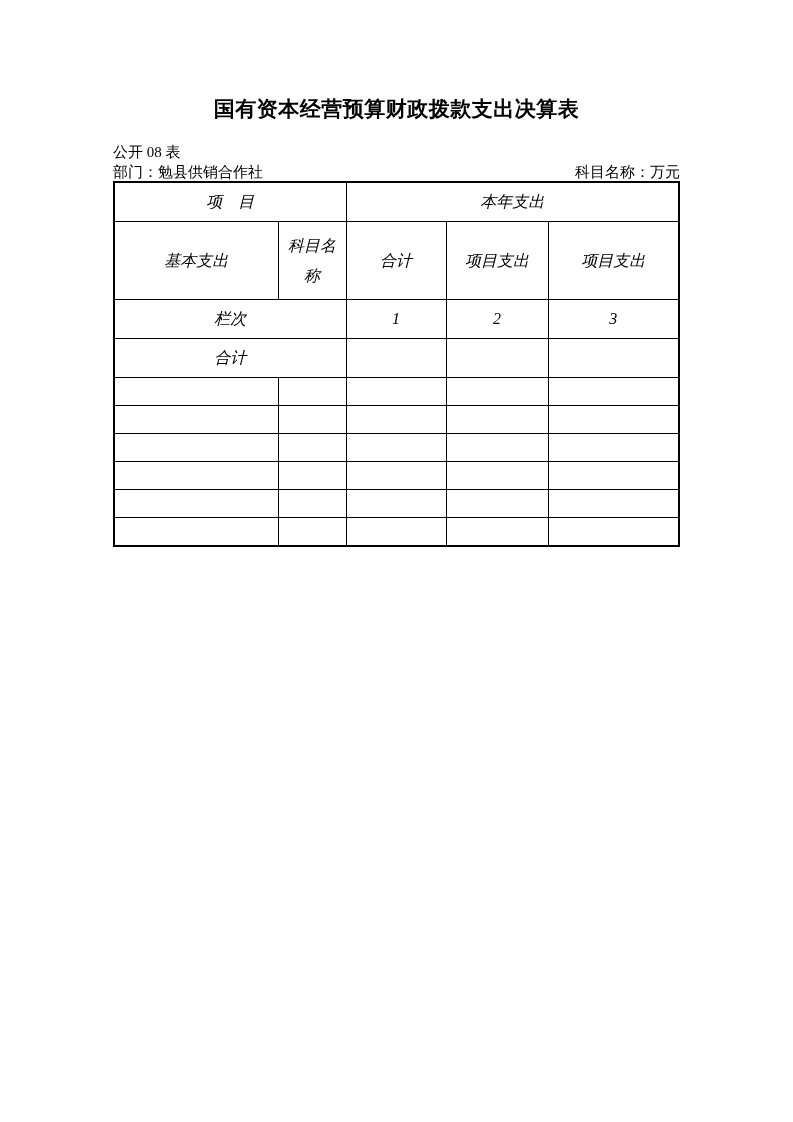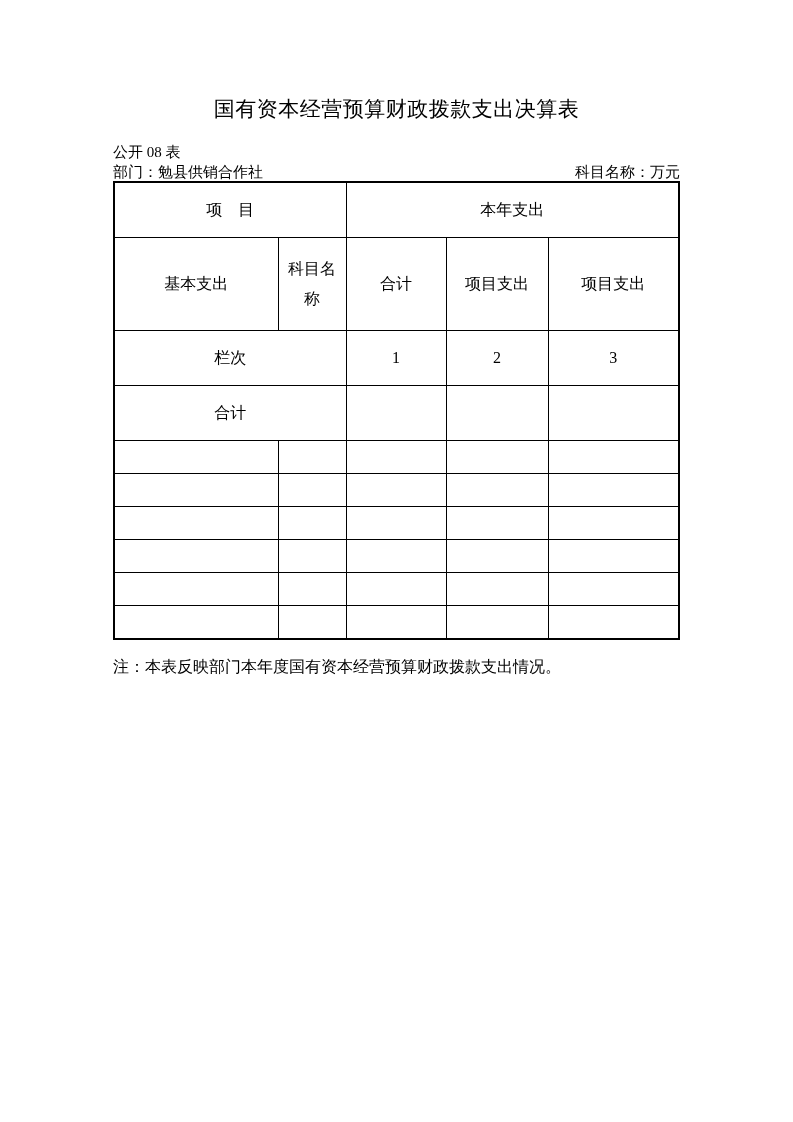--- a/index.html
+++ b/index.html
@@ -17,21 +17,21 @@
     overflow: hidden;
   }
   .sheet {
     width: 567px;
     margin: 0 auto;
     padding-top: 96px;
   }
   .doc-title {
     text-align: center;
     font-size: 21px;
-    font-weight: normal;
+    font-weight: bold;
     line-height: 26px;
     letter-spacing: 0.5px;
     margin: 0;
   }
   .form-code-line {
     font-size: 15px;
     line-height: 18px;
     margin-top: 21px;
   }
   .meta-line {
@@ -47,22 +47,23 @@
     table-layout: fixed;
     width: 567px;
     border: 2px solid #000;
   }
   table.report td {
     border: 1px solid #000;
     text-align: center;
     vertical-align: middle;
     font-size: 16px;
     line-height: 22px;
-    padding: 16px 2px;
+    padding: 8px 2px;
     overflow: hidden;
+    font-style: italic;
   }
   col.c-code   { width: 164px; }
   col.c-name   { width: 68px;  }
   col.c-total  { width: 100px; }
   col.c-basic  { width: 102px; }
   col.c-proj   { width: 131px; }
   tr.r-group { height: 28px; }
   tr.r-cols  { height: 78px; }
   tr.r-lane  { height: 29px; }
   tr.r-total { height: 28px; }
@@ -164,16 +165,15 @@
           <tr class="r-empty">
             <td></td>
             <td></td>
             <td></td>
             <td></td>
             <td></td>
           </tr>
         </tbody>
     </table>
 
-    <p class="note">注：本表反映部门本年度国有资本经营预算财政拨款支出情况。</p>
 
   </div>
 </div>
 
 </body></html>

